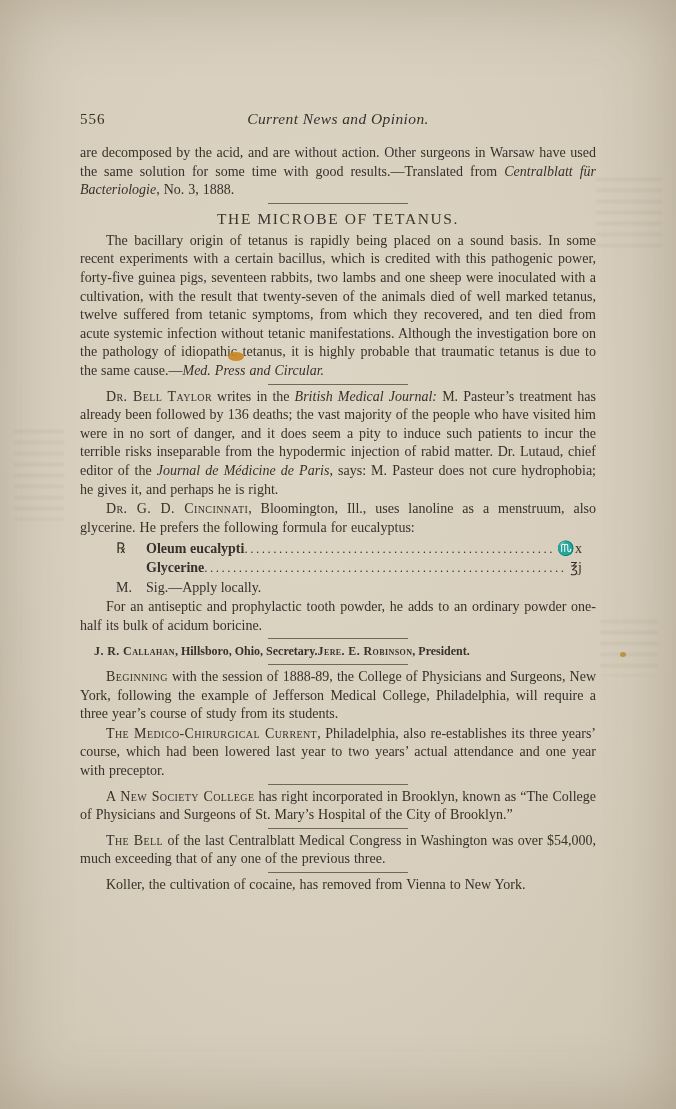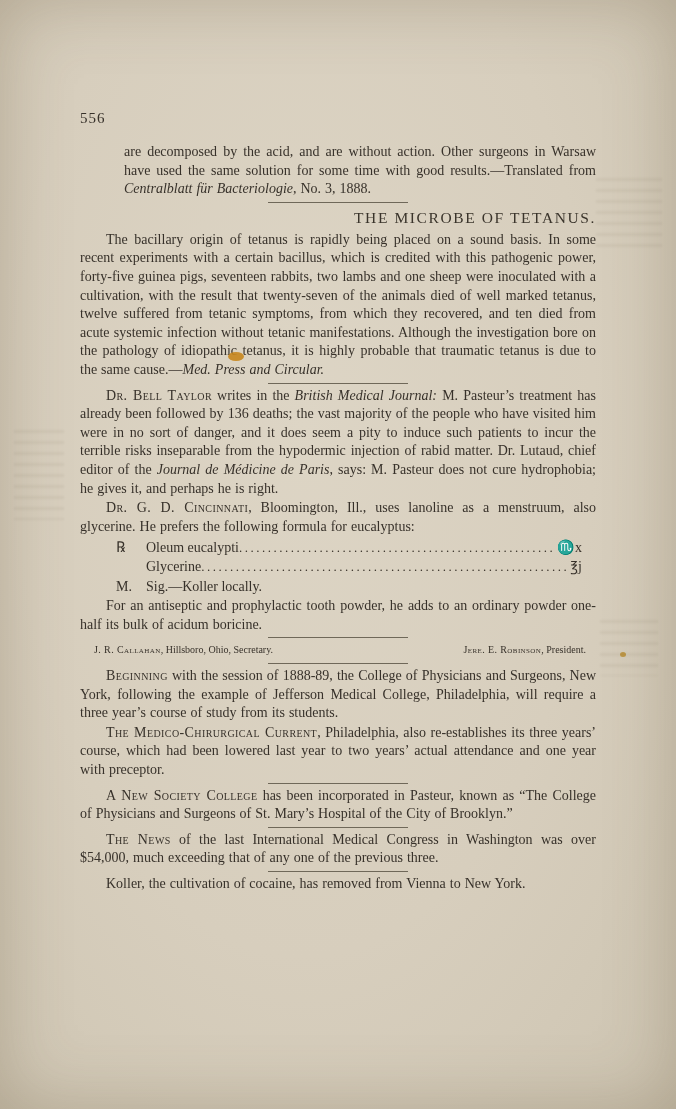--- a/index.html
+++ b/index.html
@@ -41,65 +41,66 @@
   .content { padding: 0 80px; }
 
   .para {
     margin: 1px 0;
     font-size: 14px;
     line-height: 18.6px;
     text-align: justify;
     text-indent: 26px;
     word-spacing: 0.5px;
   }
-  .noindent { text-indent: 0; margin-left: 44px; }
+  .noindent { text-indent: 0; }
 
   .it { font-style: italic; }
   .lead { font-variant: small-caps; letter-spacing: 0.4px; }
 
   .rule {
     width: 140px;
     margin: 3px auto;
     border-top: 1px solid #6f6859;
     height: 0;
   }
 
   .article-title {
     margin: 6px 0 4px 0;
-    text-align: right;
+    text-align: center;
     font-size: 15.5px;
     font-weight: normal;
     letter-spacing: 1.6px;
     color: #3a342b;
   }
 
   
   .formula { margin: 2px 14px 1px 36px; font-size: 14px; line-height: 19px; }
   .f-row { display: flex; align-items: baseline; }
   .rx { width: 30px; flex: none; font-size: 15px; }
-  .f-name { flex: none; }
+  .f-name { flex: none; font-weight: bold; }
   .f-dots {
     flex: 1;
     overflow: hidden;
     white-space: nowrap;
     letter-spacing: 2.5px;
     font-size: 13px;
     color: #3c362c;
   }
   .f-qty { flex: none; padding-left: 5px; }
   .f-sig { display: flex; gap: 14px; margin-top: 1px; }
 
   
   .officers {
     display: flex;
-    justify-content: space-between;
+    justify-content: flex-start;
     margin: 1px 0;
     padding: 0 10px 0 14px;
-    font-size: 10px;
+    font-size: 12px;
     line-height: 18.6px;
+    font-weight: bold;
   }
 
   
   .stain { position: absolute; pointer-events: none; }
   .stain-main {
     left: 228px; top: 352px;
     width: 16px; height: 9px;
     background: #c8871e;
     border-radius: 50%;
     opacity: 0.9;
@@ -128,20 +129,21 @@
   .ghost-2 { left: 600px; top: 620px; width: 58px; height: 56px; }
   .ghost-3 { left: 14px; top: 430px; width: 50px; height: 90px; }
 </style>
 </head>
 <body>
 
 <div class="page">
 
   <div class="page-head">
     <span class="folio">556</span>
+    <span class="running-title">Current News and Opinion.</span>
     <span class="folio-balance"></span>
   </div>
 
   <div class="content">
 
     <p class="para noindent"><span>are decomposed by the acid, and are without action. Other surgeons in Warsaw have used the same solution for some time with good results.—Translated from </span><span class="it">Centralblatt für Bacteriologie</span><span>, No. 3, 1888.</span></p>
 
     <div class="rule"></div>
 
     <h2 class="article-title">THE MICROBE OF TETANUS.</h2>
@@ -162,21 +164,21 @@
         <span class="f-qty">♏x</span>
       </div>
       <div class="f-row">
         <span class="rx"></span>
         <span class="f-name">Glycerine</span>
         <span class="f-dots">........................................................................................................................</span>
         <span class="f-qty">℥j</span>
       </div>
       <div class="f-sig">
         <span>M.</span>
-        <span>Sig.—Koller locally.</span>
+        <span>Sig.—Apply locally.</span>
       </div>
     </div>
 
     <p class="para"><span>For an antiseptic and prophylactic tooth powder, he adds to an ordinary powder one-half its bulk of acidum boricine.</span></p>
 
     <div class="rule"></div>
 
 
     <div class="officers">
       <span><span class="lead">J. R. Callahan</span><span>, Hillsboro, Ohio, Secretary.</span></span>
@@ -184,25 +186,25 @@
     </div>
 
     <div class="rule"></div>
 
     <p class="para"><span class="lead">Beginning</span><span> with the session of 1888-89, the College of Physicians and Surgeons, New York, following the example of Jefferson Medical College, Philadelphia, will require a three year’s course of study from its students.</span></p>
 
     <p class="para"><span class="lead">The Medico-Chirurgical Current</span><span>, Philadelphia, also re-establishes its three years’ course, which had been lowered last year to two years’ actual attendance and one year with preceptor.</span></p>
 
     <div class="rule"></div>
 
-    <p class="para"><span class="lead">A New Society College</span><span> has been incorporated in Pasteur, known as “The College of Physicians and Surgeons of St. Mary’s Hospital of the City of Brooklyn.”</span></p>
-
-    <div class="rule"></div>
-
-    <p class="para"><span class="lead">The News</span><span> of the last International Medical Congress in Washington was over $54,000, much exceeding that of any one of the previous three.</span></p>
+    <p class="para"><span class="lead">A New Society College</span><span> has right incorporated in Brooklyn, known as “The College of Physicians and Surgeons of St. Mary’s Hospital of the City of Brooklyn.”</span></p>
+
+    <div class="rule"></div>
+
+    <p class="para"><span class="lead">The Bell</span><span> of the last Centralblatt Medical Congress in Washington was over $54,000, much exceeding that of any one of the previous three.</span></p>
 
     <div class="rule"></div>
 
     <p class="para"><span>Koller, the cultivation of cocaine, has removed from Vienna to New York.</span></p>
 
   </div>
 
   <div class="stain stain-main"></div>
   <div class="stain stain-dot"></div>
   <div class="ghost ghost-1"></div>

